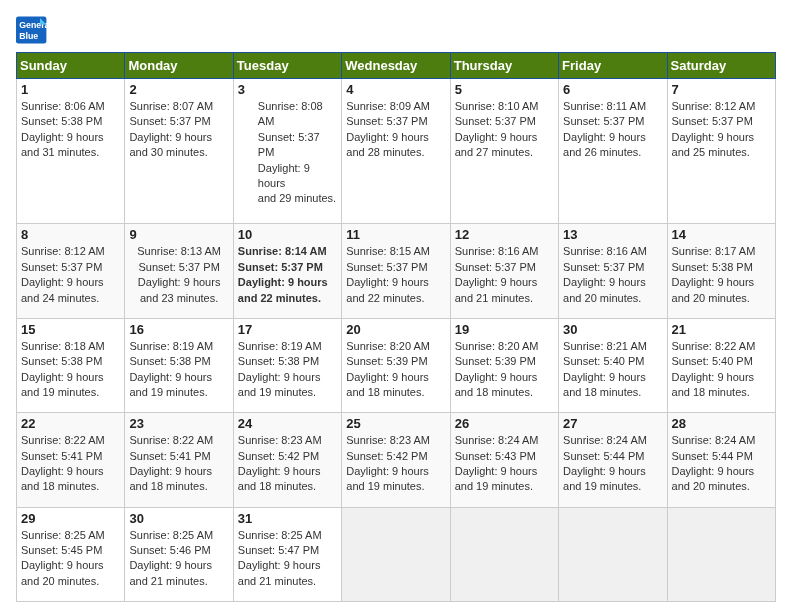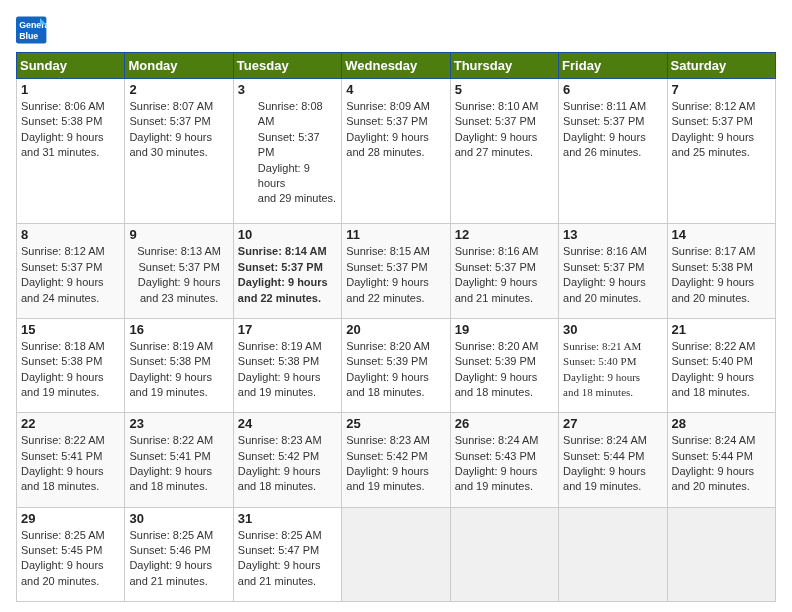--- a/index.html
+++ b/index.html
@@ -254,21 +254,21 @@
           </td>
           <td>
             <span class="day-num">19</span>
             <div class="day-info" style="white-space: pre-line;">Sunrise: 8:20 AM
 Sunset: 5:39 PM
 Daylight: 9 hours
 and 18 minutes.</div>
           </td>
           <td>
             <span class="day-num">30</span>
-            <div class="day-info" style="white-space: pre-line; font-family: Liberation Serif, serif;">Sunrise: 8:21 AM
+            <div class="day-info" style="white-space: pre-line;">Sunrise: 8:21 AM
 Sunset: 5:40 PM
 Daylight: 9 hours
 and 18 minutes.</div>
           </td>
           <td>
             <span class="day-num">21</span>
             <div class="day-info" style="white-space: pre-line;">Sunrise: 8:22 AM
 Sunset: 5:40 PM
 Daylight: 9 hours
 and 18 minutes.</div>

